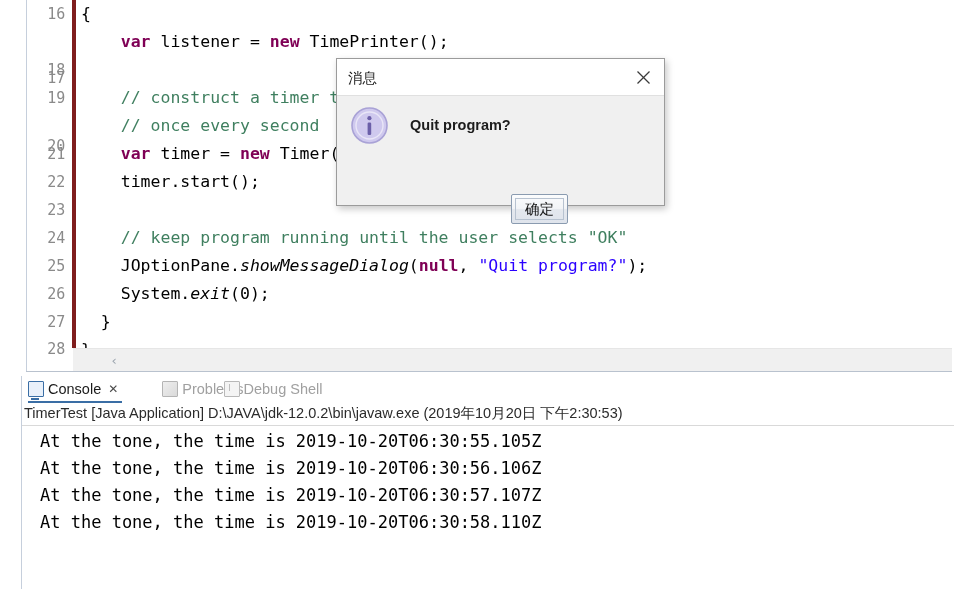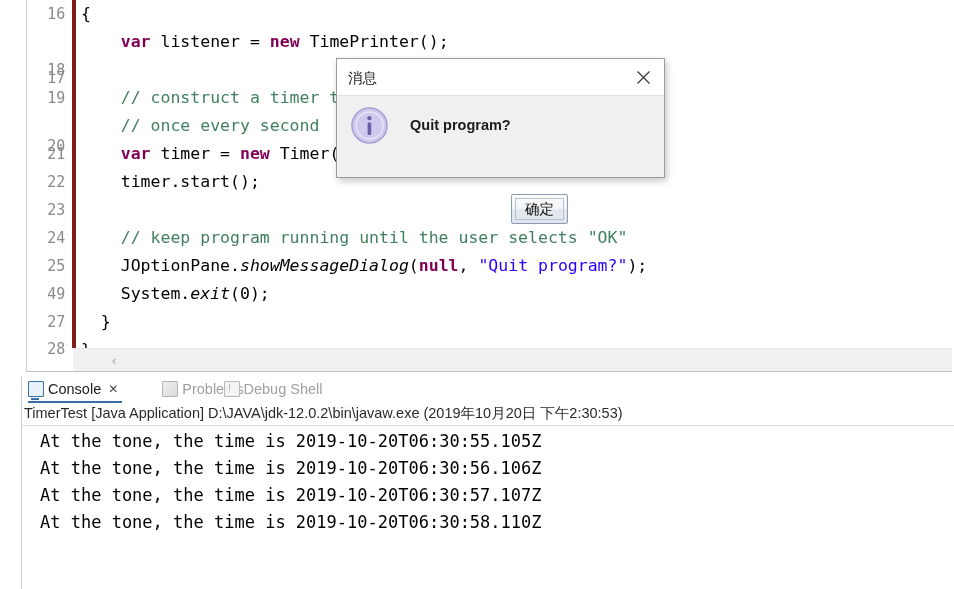--- a/index.html
+++ b/index.html
@@ -195,21 +195,21 @@
     color: #000000;
     white-space: pre;
     margin-left: 16px;
   }
   .console-out div { height: 27px; }
 
   
   #dialog {
     position: absolute;
     left: 336px; top: 58px;
-    width: 329px; height: 120px;
+    width: 329px; height: 148px;
     background: #f0f0f0;
     border: 1px solid #9b9b9b;
     box-shadow: 2px 3px 7px rgba(0,0,0,0.22);
     box-sizing: border-box;
   }
   .dlg-titlebar {
     position: absolute;
     left: 0; top: 0; right: 0; height: 37px;
     background: #ffffff;
     border-bottom: 1px solid #e0e0e0;
@@ -283,21 +283,21 @@
           <div class="gutter-num" style="top: 0px;">16</div>
           <div class="gutter-num" style="top: 28px; margin-top: 36px;">17</div>
           <div class="gutter-num" style="top: 56px;">18</div>
           <div class="gutter-num" style="top: 84px;">19</div>
           <div class="gutter-num" style="top: 112px; margin-top: 20px;">20</div>
           <div class="gutter-num" style="top: 140px;">21</div>
           <div class="gutter-num" style="top: 168px;">22</div>
           <div class="gutter-num" style="top: 196px;">23</div>
           <div class="gutter-num" style="top: 224px;">24</div>
           <div class="gutter-num" style="top: 252px;">25</div>
-          <div class="gutter-num" style="top: 280px;">49</div>
+          <div class="gutter-num" style="top: 280px;">26</div>
           <div class="gutter-num" style="top: 308px;">27</div>
           <div class="gutter-num" style="top: 335px; text-align: right;">28</div>
         </div>
       <div class="code-lines" id="code-lines"><div class="cl" style="top: 0px;"><span class="pl">{</span></div><div class="cl" style="top: 28px;"><span class="pl">    </span><span class="kw">var</span><span class="pl"> listener = </span><span class="kw">new</span><span class="pl"> TimePrinter();</span></div><div class="cl" style="top: 56px;"><span class="pl"></span></div><div class="cl" style="top: 84px;"><span class="cmt">    // construct a timer that calls the listener</span></div><div class="cl" style="top: 112px;"><span class="cmt">    // once every second</span></div><div class="cl" style="top: 140px;"><span class="pl">    </span><span class="kw">var</span><span class="pl"> timer = </span><span class="kw">new</span><span class="pl"> Timer(1000, listener);</span></div><div class="cl" style="top: 168px;"><span class="pl">    timer.start();</span></div><div class="cl" style="top: 196px;"><span class="pl"></span></div><div class="cl" style="top: 224px;"><span class="cmt">    // keep program running until the user selects "OK"</span></div><div class="cl" style="top: 252px;"><span class="pl">    JOptionPane.</span><span class="mth">showMessageDialog</span><span class="pl">(</span><span class="nul">null</span><span class="pl">, </span><span class="str">"Quit program?"</span><span class="pl">);</span></div><div class="cl" style="top: 280px;"><span class="pl">    System.</span><span class="mth">exit</span><span class="pl">(0);</span></div><div class="cl" style="top: 308px;"><span class="pl">  }</span></div><div class="cl" style="top: 336px;"><span class="pl">}</span></div></div>
 
       <div class="editor-hscroll">
         <div class="hscroll-arrow">‹</div>
       </div>
     </div>
 

